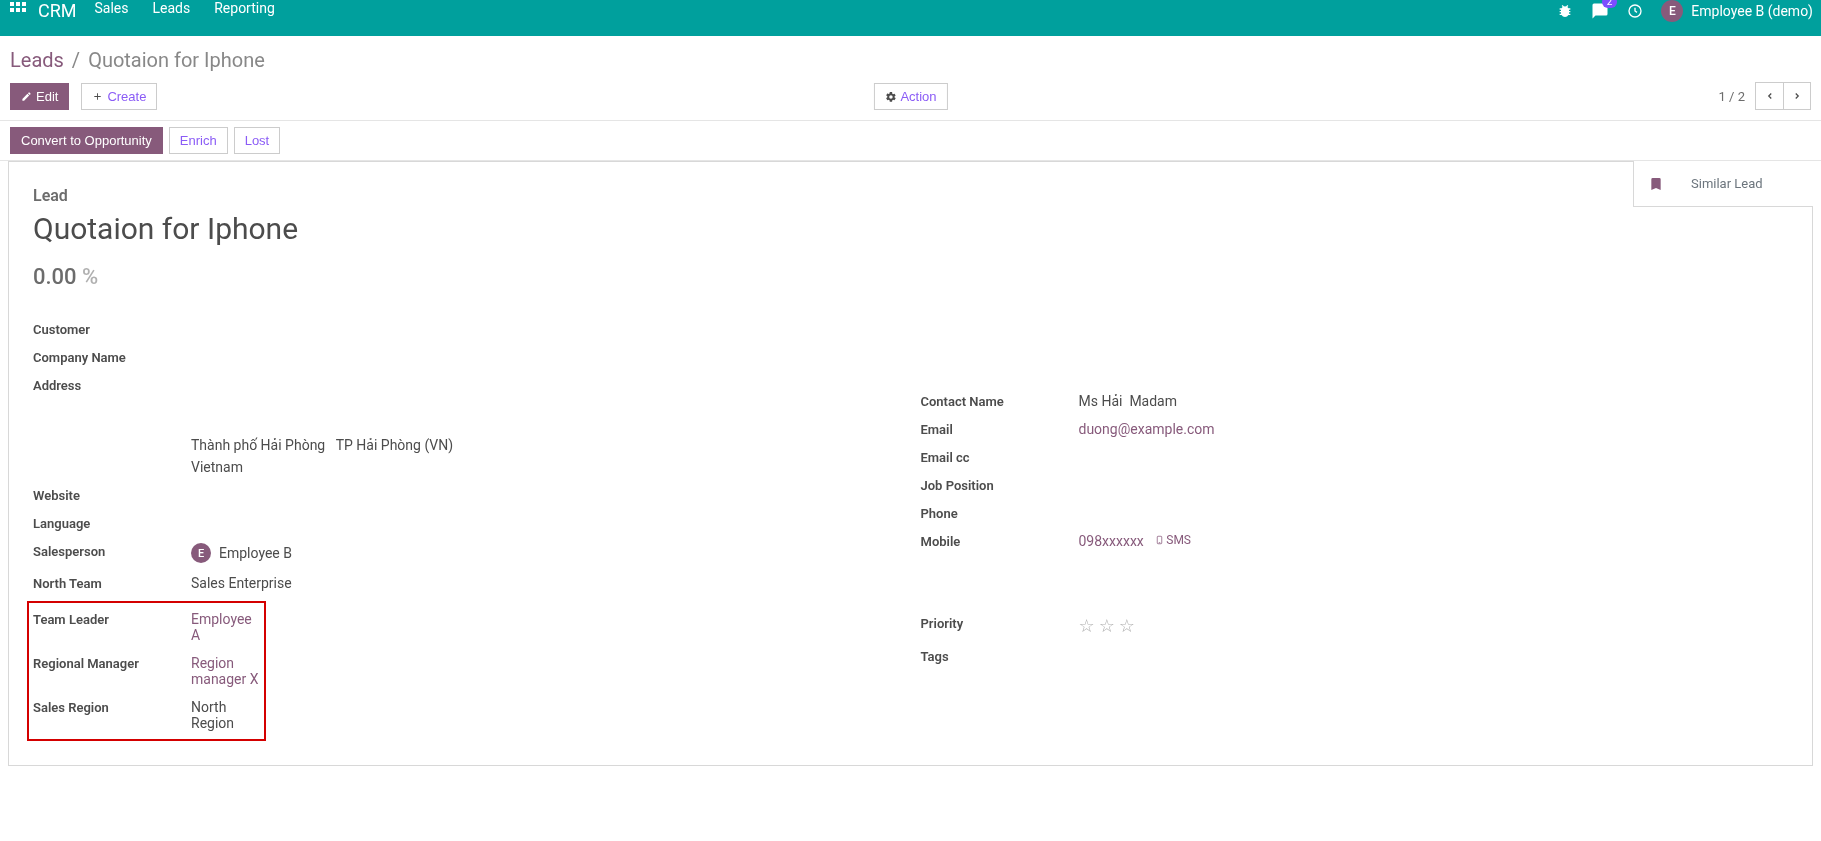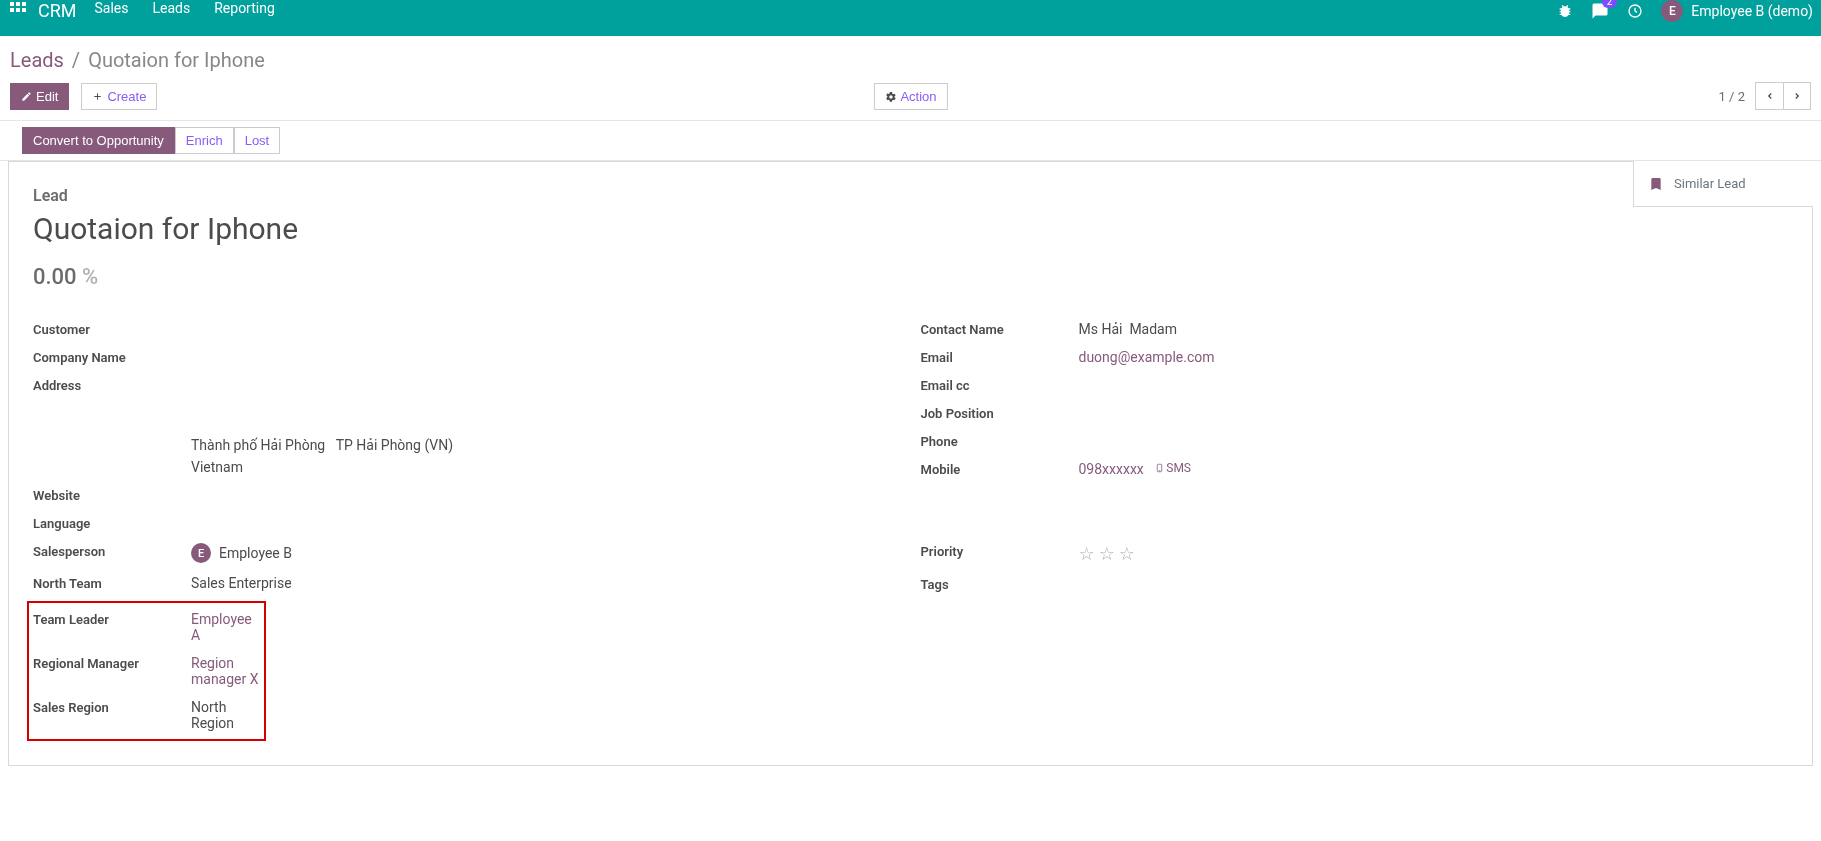--- a/index.html
+++ b/index.html
@@ -24,37 +24,37 @@
 .toolbar { display: flex; align-items: flex-end; padding: 4px 10px 10px 10px; gap: 12px; position: relative; }
 .btn { border: 1px solid #ccc; background: #fff; padding: 5px 10px; font-size: 13px; cursor: pointer; display:inline-flex; align-items:center; gap:4px; color:#8b5cf6; }
 .btn.primary { background: #875a7b; color: #fff; border-color: #875a7b; }
 .toolbar .center { position: absolute; left: 50%; transform: translateX(-50%); margin-top: 47px; }
 .toolbar .right { margin-left:auto; display:flex; align-items:center; gap:10px; }
 .pager { color:#6c6c6c; font-size:13px; }
 .arrow-btn { border:1px solid #ccc; background:#fff; width:28px; height:28px; display:flex; align-items:center; justify-content:center; cursor:pointer; font-size:14px; color:#4c4c4c;}
 .arrow-group { display:flex; }
 .arrow-group .arrow-btn:first-child { border-right:none; }
 
-.statusbar { border-top:1px solid #e5e5e5; border-bottom:1px solid #e5e5e5; padding: 6px 22px; display:flex; }
+.statusbar { border-top:1px solid #e5e5e5; border-bottom:1px solid #e5e5e5; padding: 6px 10px; display:flex; gap:6px; }
 .statusbar .btn.highlight { background:#875a7b; color:#fff; border-color:#875a7b; }
 
 .form-sheet-wrap { padding:0 8px; }
 .form-sheet { border:1px solid #d8d8d8; padding: 24px; position:relative; }
 .btn-box { position:absolute; top:-1px; right:-1px; display:flex; }
-.stat-btn { border:1px solid #d8d8d8; border-top:none; border-right:none; width:180px; height:46px; display:flex; align-items:center; justify-content:flex-start; gap:10px; padding:0 14px; cursor:pointer; background:#fff; }
+.stat-btn { border:1px solid #d8d8d8; border-top:none; border-right:none; width:180px; height:46px; display:flex; align-items:center; justify-content:flex-start; gap:27px; padding:0 14px; cursor:pointer; background:#fff; }
 .stat-btn:first-child{ border-left:1px solid #d8d8d8;}
 .stat-icon { color:#875a7b; font-size:18px; }
 .stat-text { color:#6c757d; font-size:13px; }
 
 .record-type { color:#6c6c6c; font-size:16px; font-weight:600; margin-bottom:6px; }
 .record-title { font-size:30px; color:#4c4c4c; font-weight:400; margin-bottom:18px; }
 .probability { font-size:22px; color:#6c6c6c; font-weight:500; }
 .probability .pct { color:#b0b0b0; }
 
-.form-cols { display:flex; margin-top:26px; gap:20px; }
+.form-cols { display:flex; margin-top:26px; gap:20px;align-items:center; }
 .col { flex:1; }
 .form-row { display:flex; padding:6px 0; align-items:flex-start; }
 .form-label { width:158px; color:#4c4c4c; font-size:13px; font-weight:600; flex-shrink:0; padding-top:1px;}
 .form-val { color:#4c4c4c; font-size:14px; }
 .form-val.link { color:#875a7b; cursor:pointer; }
 .form-val .mobile-num { color:#875a7b; cursor:pointer; }
 
 .stars { display:flex; gap:4px; }
 .star { font-size:18px; color:#b0b0b0; cursor:pointer; }
 

